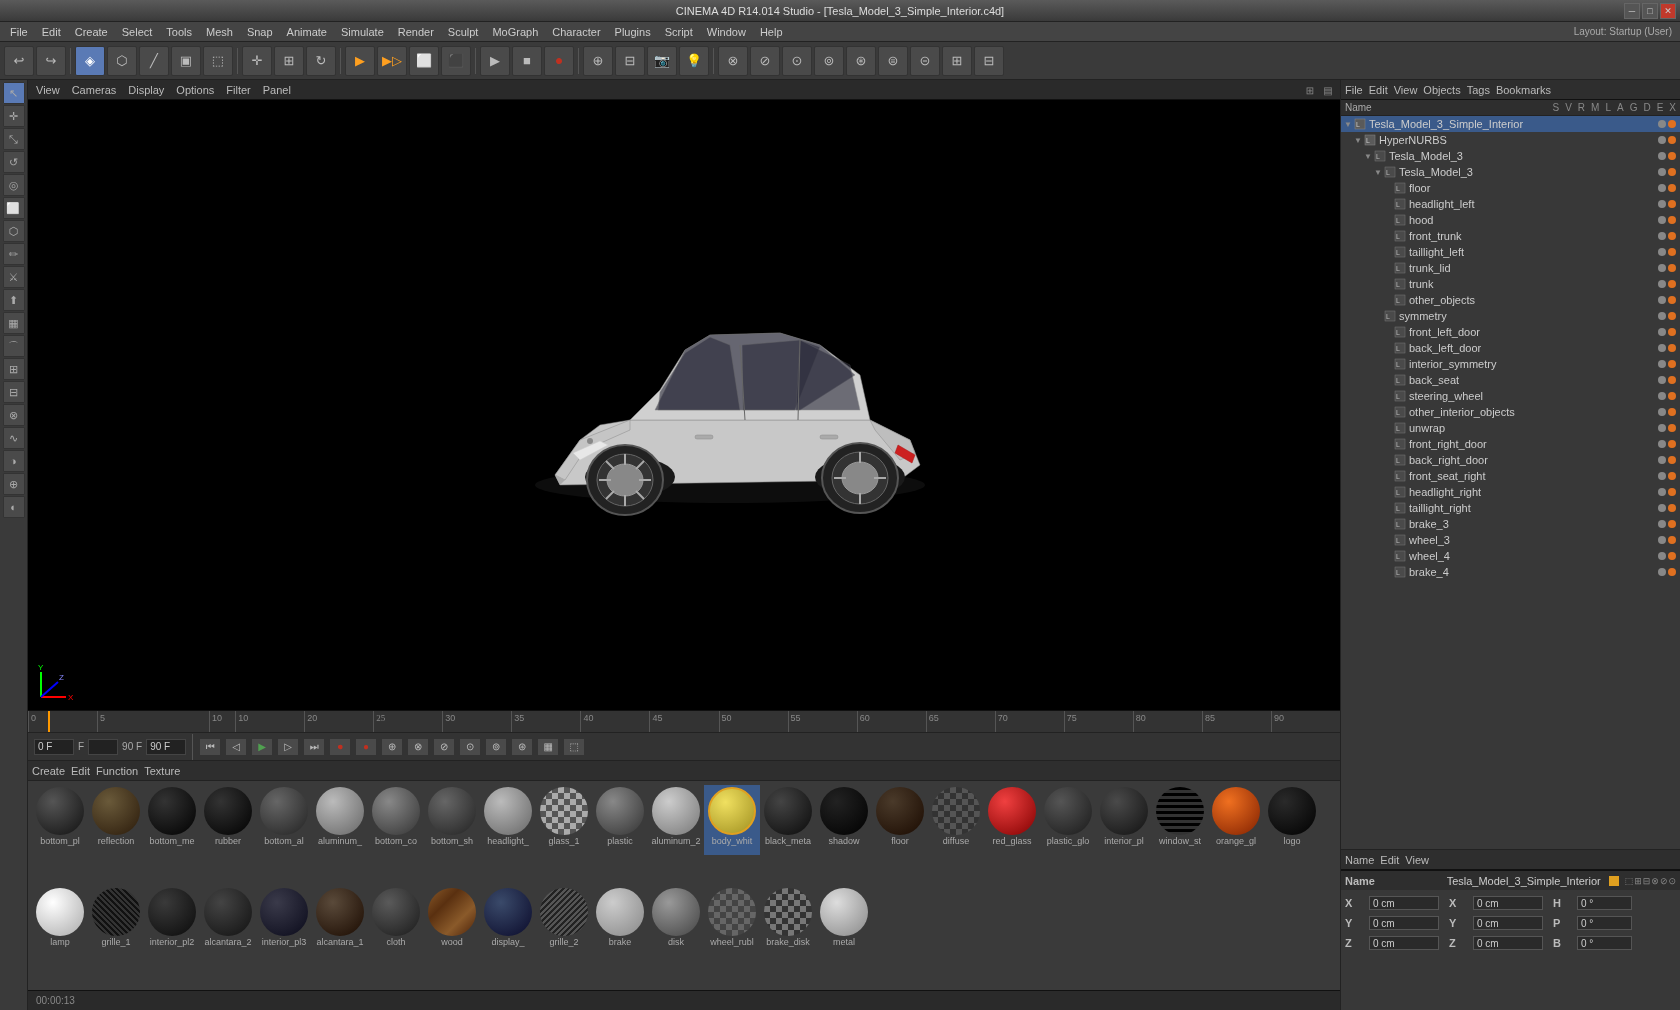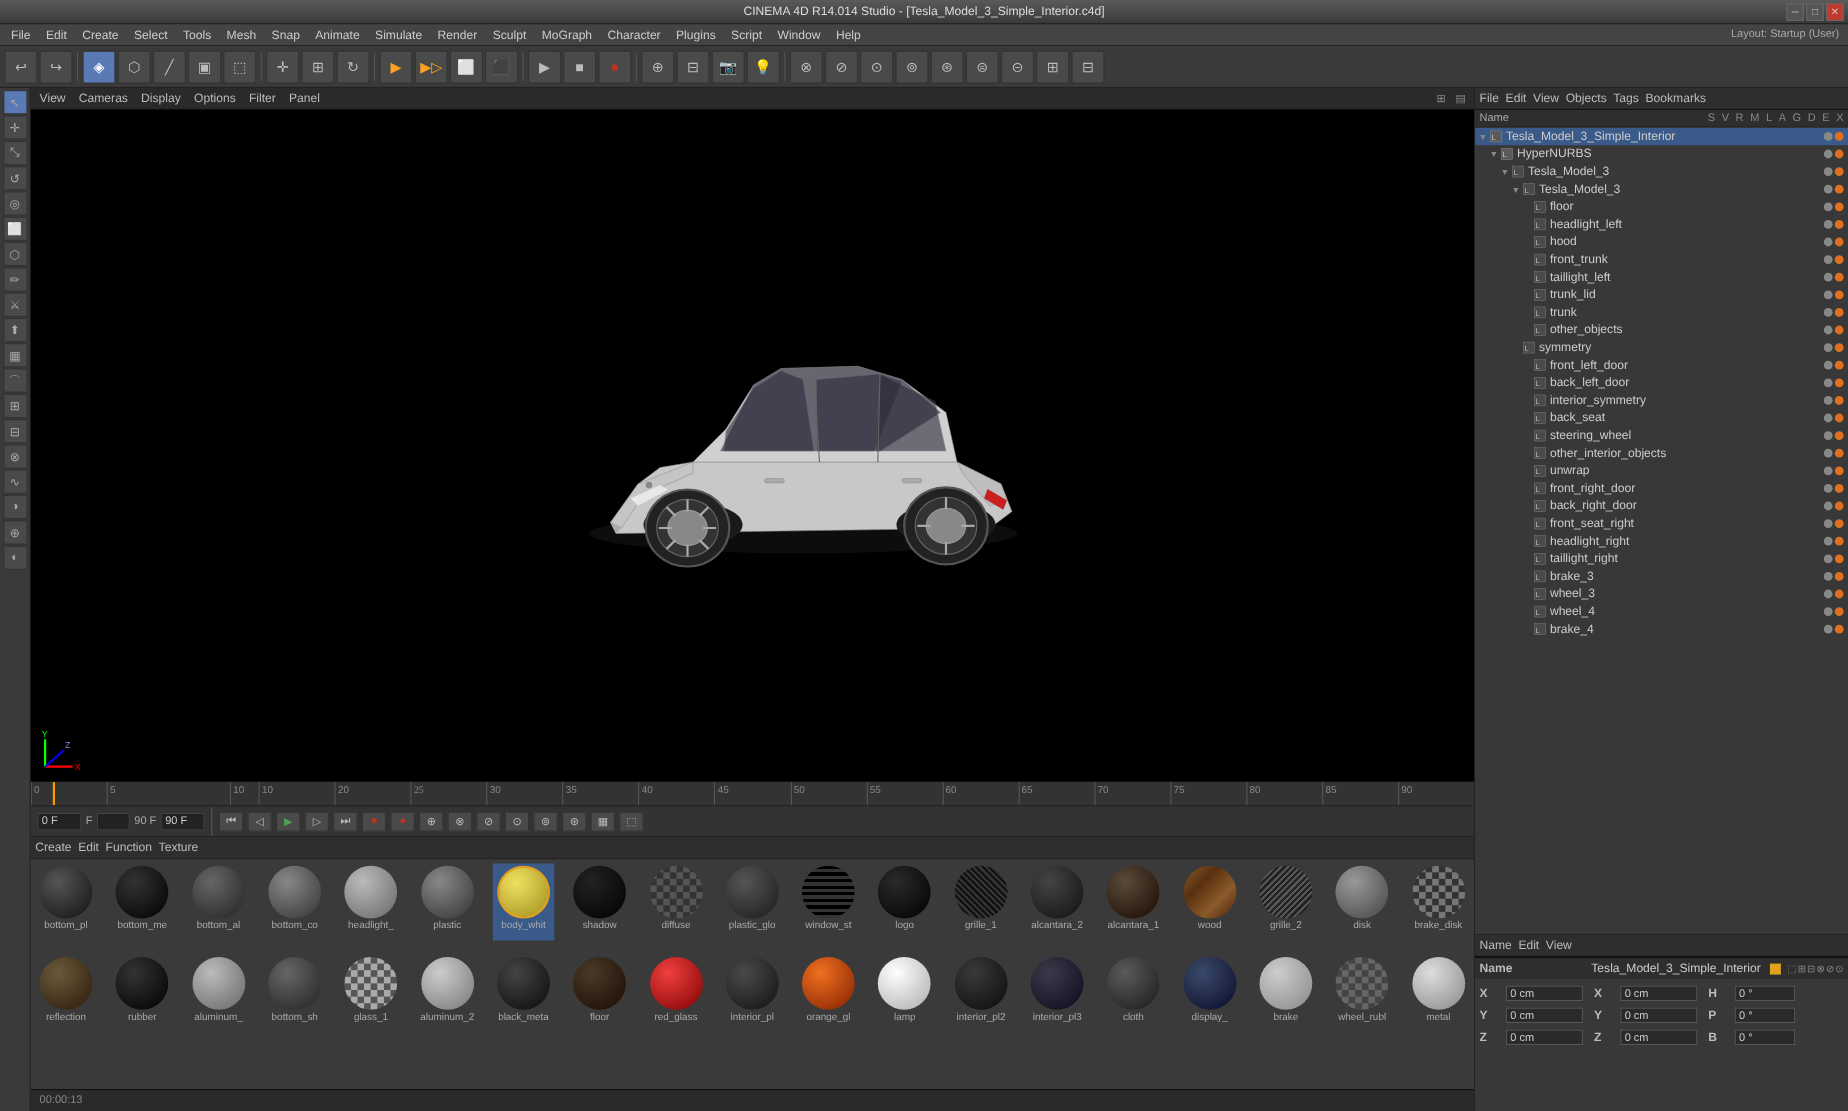--- a/index.html
+++ b/index.html
@@ -281,24 +281,23 @@
     }
     .mat-menu {
       font-size: 11px;
       color: #bbb;
       cursor: pointer;
     }
     #materials-grid {
       display: flex;
       flex-wrap: wrap;
       padding: 4px;
-      gap: 13px;
+      gap: 0px;
       overflow-y: hidden;
       height: calc(100% - 20px);
-      flex-direction: column;
     }
     .material-item {
       width: 56px;
       height: 70px;
       display: flex;
       flex-direction: column;
       align-items: center;
       padding: 2px;
       cursor: pointer;
     }

